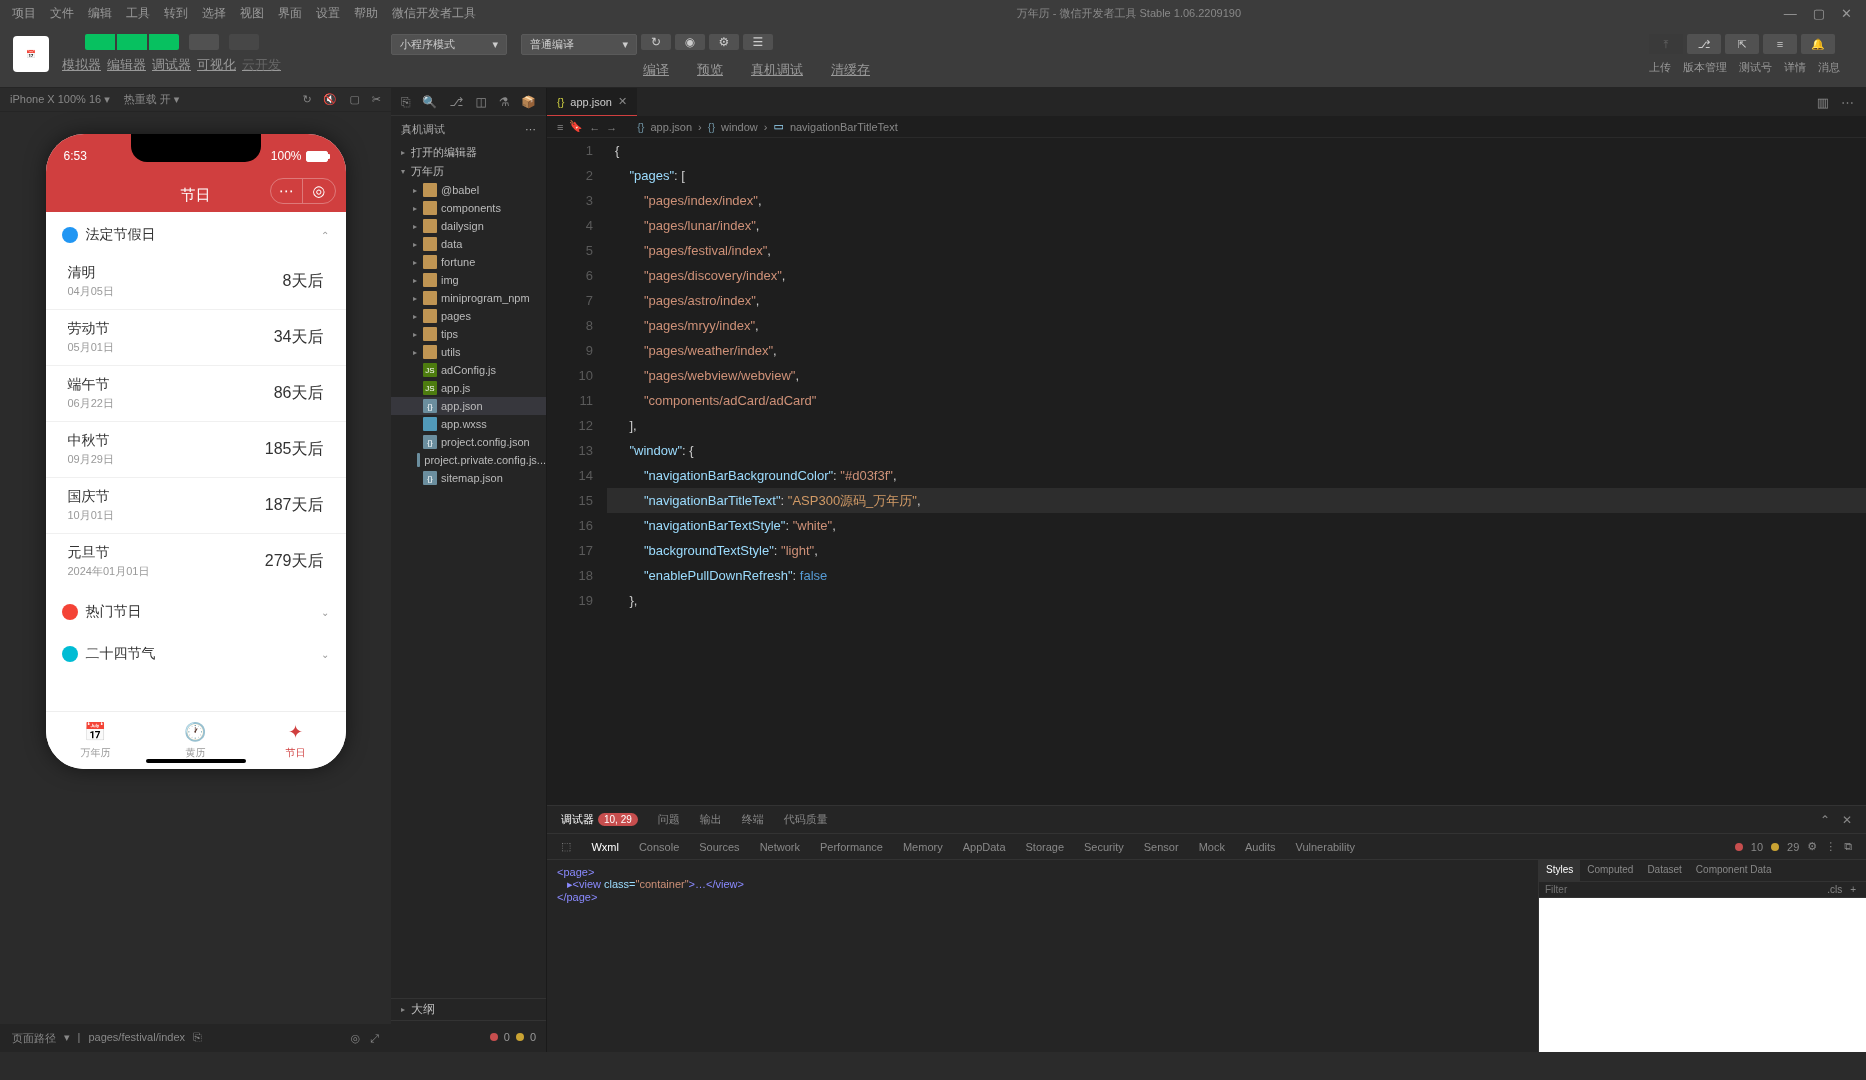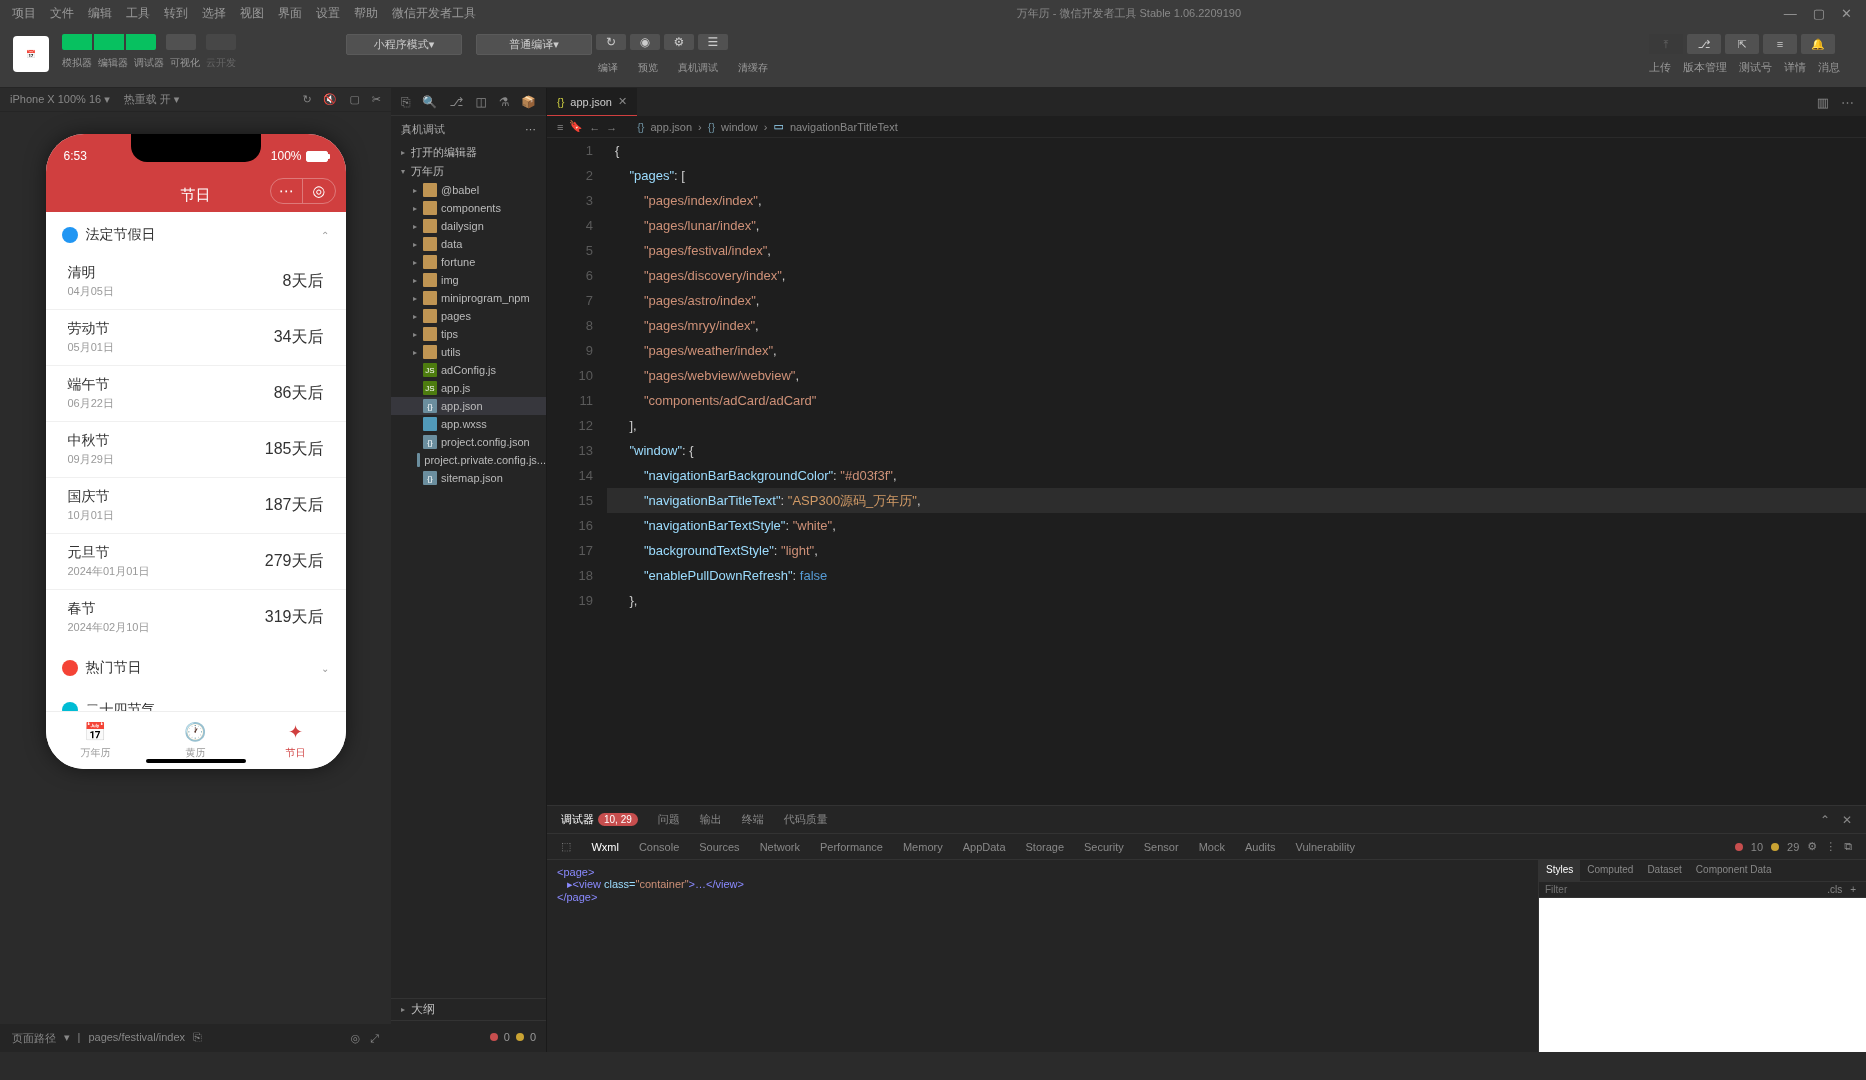--- a/index.html
+++ b/index.html
@@ -11,22 +11,22 @@
 .win-controls{display:flex;gap:16px;padding:0 14px;font-size:13px;}
 .toolbar{height:62px;background:#3c3c3c;display:flex;align-items:flex-start;padding:8px 0;border-bottom:1px solid #252525;}
 .logo-area{width:62px;display:flex;justify-content:center;padding-top:2px;}
 .logo-box{width:36px;height:36px;background:#fff;border-radius:4px;display:flex;align-items:center;justify-content:center;font-size:8px;color:#333;}
 .tool-group{display:flex;flex-direction:column;align-items:center;margin-right:20px;}
 .tool-row{display:flex;gap:2px;}
 .btn-green{background:#07c160;width:30px;height:16px;border-radius:2px 0 0 2px;}
 .btn-green.mid{border-radius:0;}
 .btn-green.r{border-radius:0 2px 2px 0;}
 .btn-dark{background:#515151;width:30px;height:16px;border-radius:2px;display:flex;align-items:center;justify-content:center;}
-.tool-labels{display:flex;gap:6px;margin-top:6px;font-size:10px;color:#999;}
-.dropdown{background:#515151;border:1px solid #5a5a5a;border-radius:2px;padding:2px 8px;font-size:11px;display:flex;align-items:center;justify-content:center;color:#ccc;}
+.tool-labels{display:flex;gap:6px;margin-top:6px;font-size:13px;color:#999;text-decoration:underline;}
+.dropdown{background:#515151;border:1px solid #5a5a5a;border-radius:2px;padding:2px 8px;font-size:11px;display:flex;align-items:center;justify-content:space-between;color:#ccc;}
 .dropdown-group{display:flex;flex-direction:column;}
 .main{display:flex;height:calc(100% - 88px - 28px);}
 .left-col{width:391px;background:#2b2b2b;display:flex;flex-direction:column;}
 .sim-toolbar{height:24px;display:flex;align-items:center;padding:0 10px;color:#888;font-size:11px;border-bottom:1px solid #252525;}
 .sim-toolbar-r{margin-left:auto;display:flex;gap:12px;}
 .simulator{flex:1;display:flex;justify-content:center;padding-top:22px;}
 .phone{width:300px;height:635px;background:#fff;border-radius:38px;box-shadow:0 0 20px rgba(0,0,0,0.5);position:relative;overflow:hidden;}
 .notch{position:absolute;top:0;left:50%;transform:translateX(-50%);width:130px;height:28px;background:#000;border-radius:0 0 16px 16px;z-index:3;}
 .status-bar{height:44px;background:#d03f3f;display:flex;align-items:center;justify-content:space-between;padding:0 18px;color:#fff;font-size:12px;font-weight:500;}
 .capsule-area{display:flex;align-items:center;gap:4px;}
@@ -175,21 +175,21 @@
     <div style="display:flex;gap:4px;">
       <div class="dropdown" style="width:116px">
           <span>普通编译</span>
           <span>▾</span>
         </div>
       <div class="btn-dark">↻</div>
       <div class="btn-dark">◉</div>
       <div class="btn-dark">⚙</div>
       <div class="btn-dark">☰</div>
     </div>
-    <div class="tool-labels" style="gap:20px;margin-left:122px;">
+    <div class="tool-labels" style="gap:28px;margin-left:122px;">
       <span>编译</span>
       <span>预览</span>
       <span>真机调试</span>
       <span>清缓存</span>
     </div>
   </div>
   <div class="toolbar-right">
     <div>
       <div style="display:flex;gap:4px;">
         <div class="tb-btn disabled">⤒</div>
@@ -283,27 +283,20 @@
                 </div>
                 <div class="fi-right">187天后</div>
               </div>
               <div class="festival-item">
                 <div class="fi-left">
                   <div class="name">元旦节</div>
                   <div class="date">2024年01月01日</div>
                 </div>
                 <div class="fi-right">279天后</div>
               </div>
-              <div class="festival-item">
-                <div class="fi-left">
-                  <div class="name">春节</div>
-                  <div class="date">2024年02月10日</div>
-                </div>
-                <div class="fi-right">319天后</div>
-              </div>
             </div>
           <div class="section-header">
             <div class="section-icon red-icon"></div>
             <span>热门节日</span>
             <span class="chevron">⌄</span>
           </div>
           <div class="section-header">
             <div class="section-icon cyan-icon"></div>
             <span>二十四节气</span>
             <span class="chevron">⌄</span>

